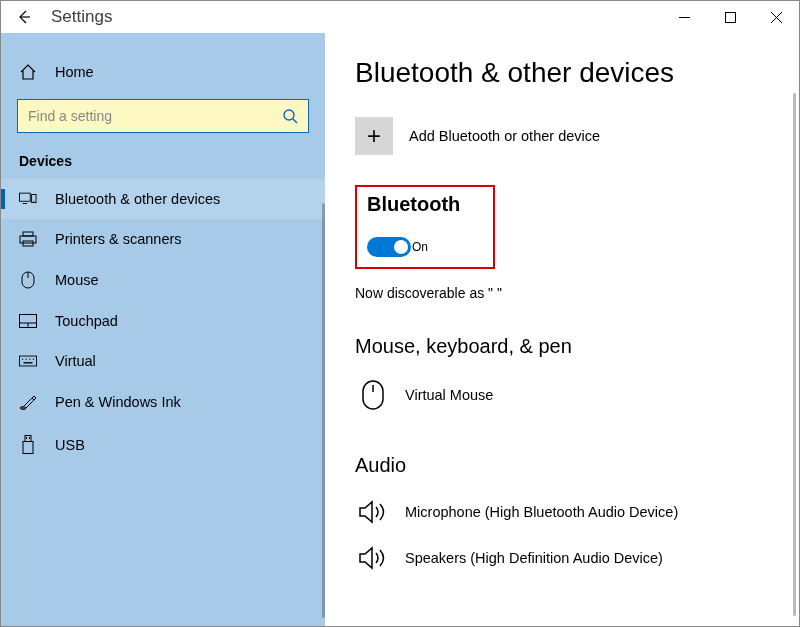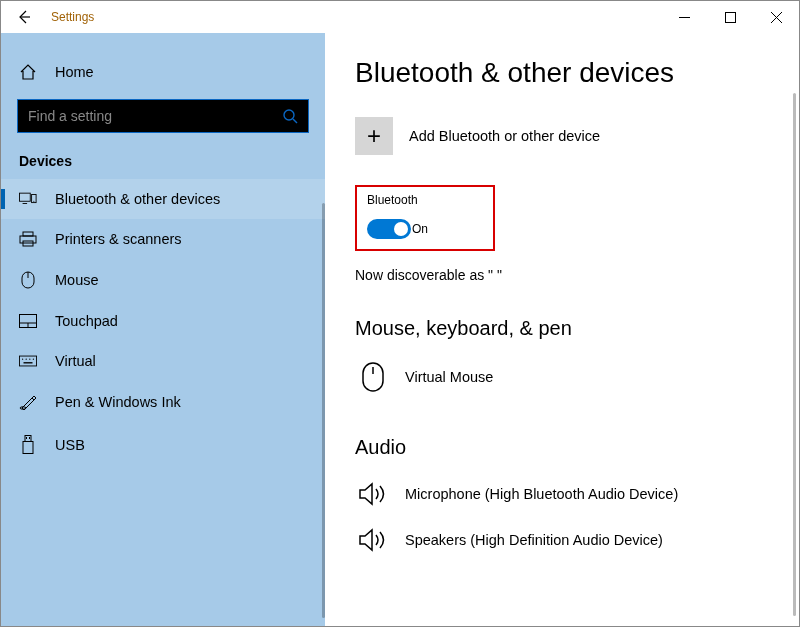--- a/index.html
+++ b/index.html
@@ -27,22 +27,22 @@
     position: relative;
   }
   .titlebar .back {
     width: 46px;
     display: flex;
     align-items: center;
     justify-content: center;
     height: 100%;
   }
   .titlebar .title {
-    font-size: 12px;
-    color: #a16207;
+    font-size: 17px;
+    color: #404040;
     padding-left: 4px;
   }
   .win-controls {
     position: absolute;
     right: 0;
     top: 0;
     height: 100%;
     display: flex;
   }
   .win-controls div {
@@ -69,21 +69,21 @@
     align-items: center;
     padding: 10px 18px;
     gap: 18px;
     font-size: 14.5px;
     color: #000;
   }
   .search-box {
     margin: 8px 16px 16px 16px;
     height: 34px;
     border: 1.5px solid #0a66c2;
-    background: #000000;
+    background: #fef9c3;
     display: flex;
     align-items: center;
     padding: 0 10px;
   }
   .search-box input {
     flex: 1;
     border: none;
     outline: none;
     font-size: 14px;
     color: #888;
@@ -148,21 +148,21 @@
     justify-content: center;
     font-size: 24px;
     color: #000;
   }
   .bt-block {
     border: 2px solid #d80000;
     padding: 6px 12px 10px 10px;
     display: inline-block;
     min-width: 140px;
   }
-  .bt-label { font-size: 12px; margin-bottom: 12px; }
+  .bt-label { font-size: 20px; margin-bottom: 21px; font-weight: bold; }
   .toggle-row { display: flex; align-items: center; gap: 1px; font-size: 12px; }
   .toggle {
     width: 44px;
     height: 20px;
     background: #0078d4;
     border-radius: 10px;
     position: relative;
   }
   .toggle::after {
     content: "";

